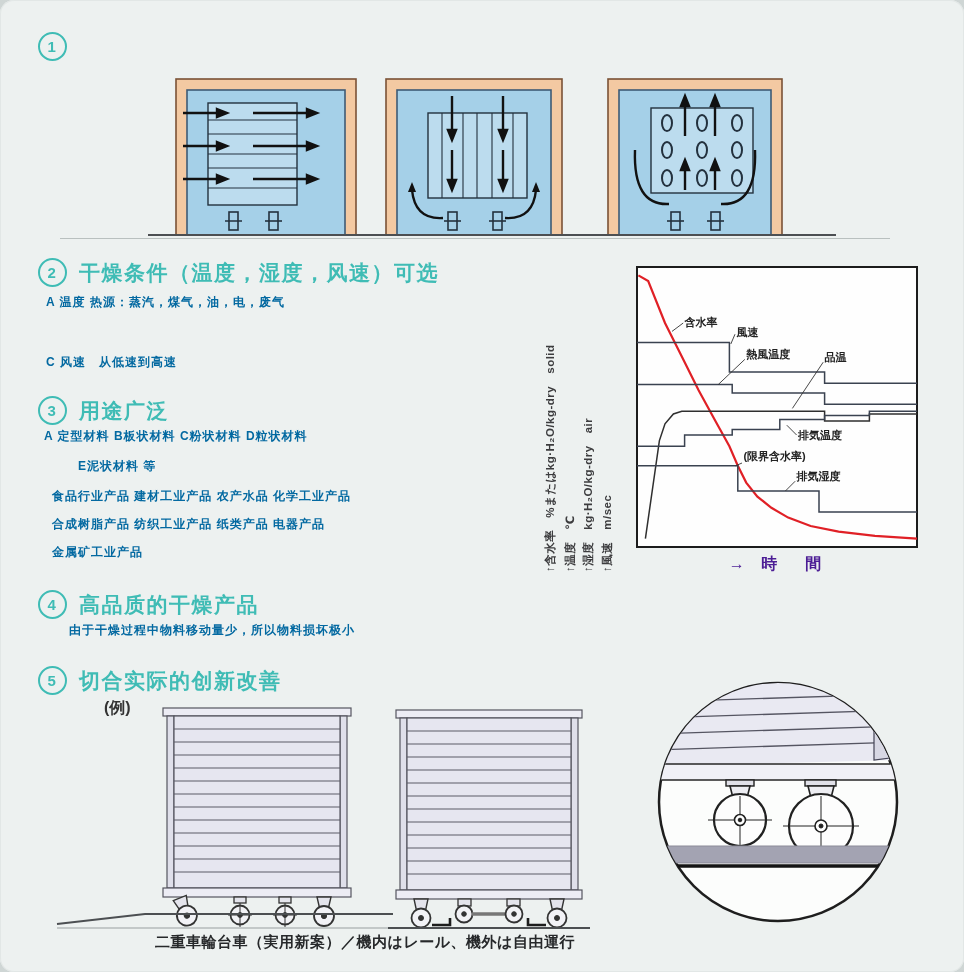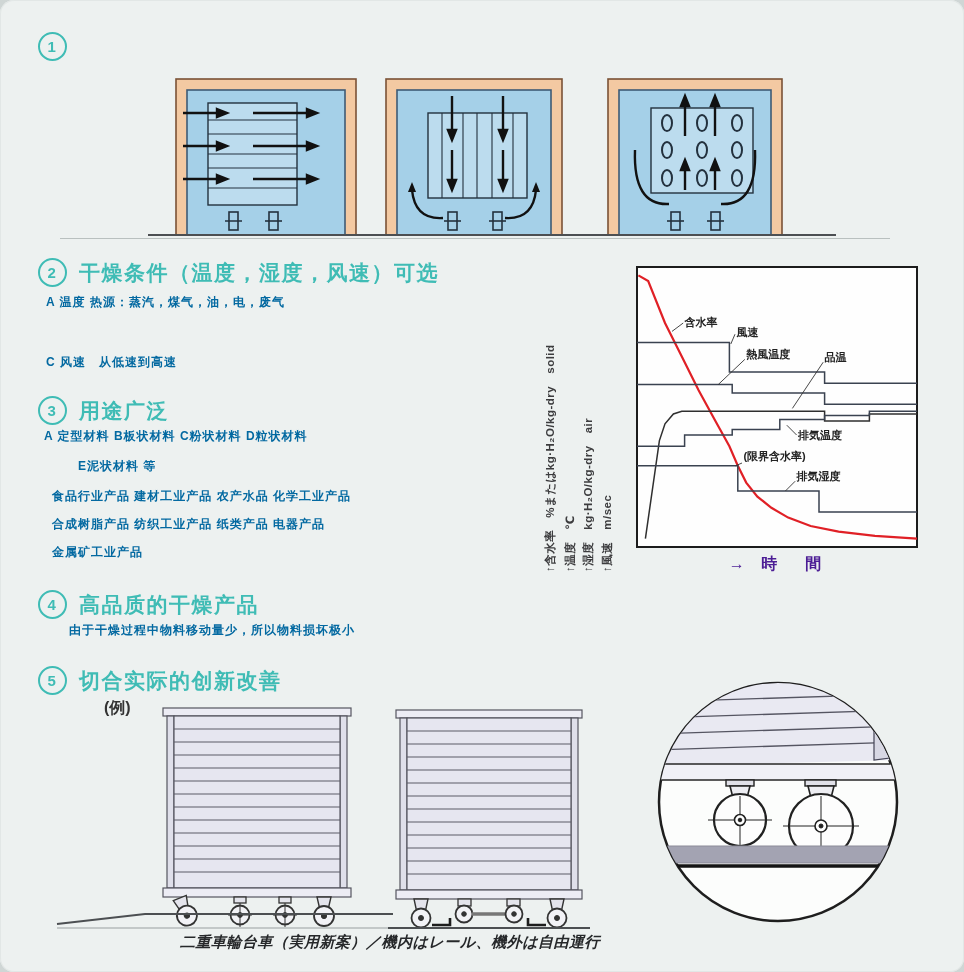--- a/index.html
+++ b/index.html
@@ -49,21 +49,21 @@
   #plot-svg{position:absolute;left:83px;top:10px;}
   .plot-frame{fill:#fefefe;stroke:#1c1c1c;stroke-width:2;}
   .plot-label{font-family:"Liberation Sans","DejaVu Sans",sans-serif;
     font-size:11px;font-weight:bold;fill:#222;}
   #x-axis-label{
     position:absolute;left:120px;top:298px;width:210px;text-align:center;
     font-size:16px;font-weight:bold;color:#4c1d95;letter-spacing:6px;white-space:nowrap;
   }
   .caption{
     position:absolute;font-size:15px;font-weight:bold;color:#26282a;
-    letter-spacing:0.5px;white-space:nowrap;text-align:right;font-style:italic;
+    letter-spacing:0.5px;white-space:nowrap;text-align:center;
   }
   #example-label{position:absolute;left:104px;top:698px;font-size:16px;font-weight:bold;color:#333;}
 </style>
 </head>
 <body>
 
 <div id="page">
 
   <div class="sec-head" style="left:38px;top:32px;">
     <span class="num-circle">1</span>

